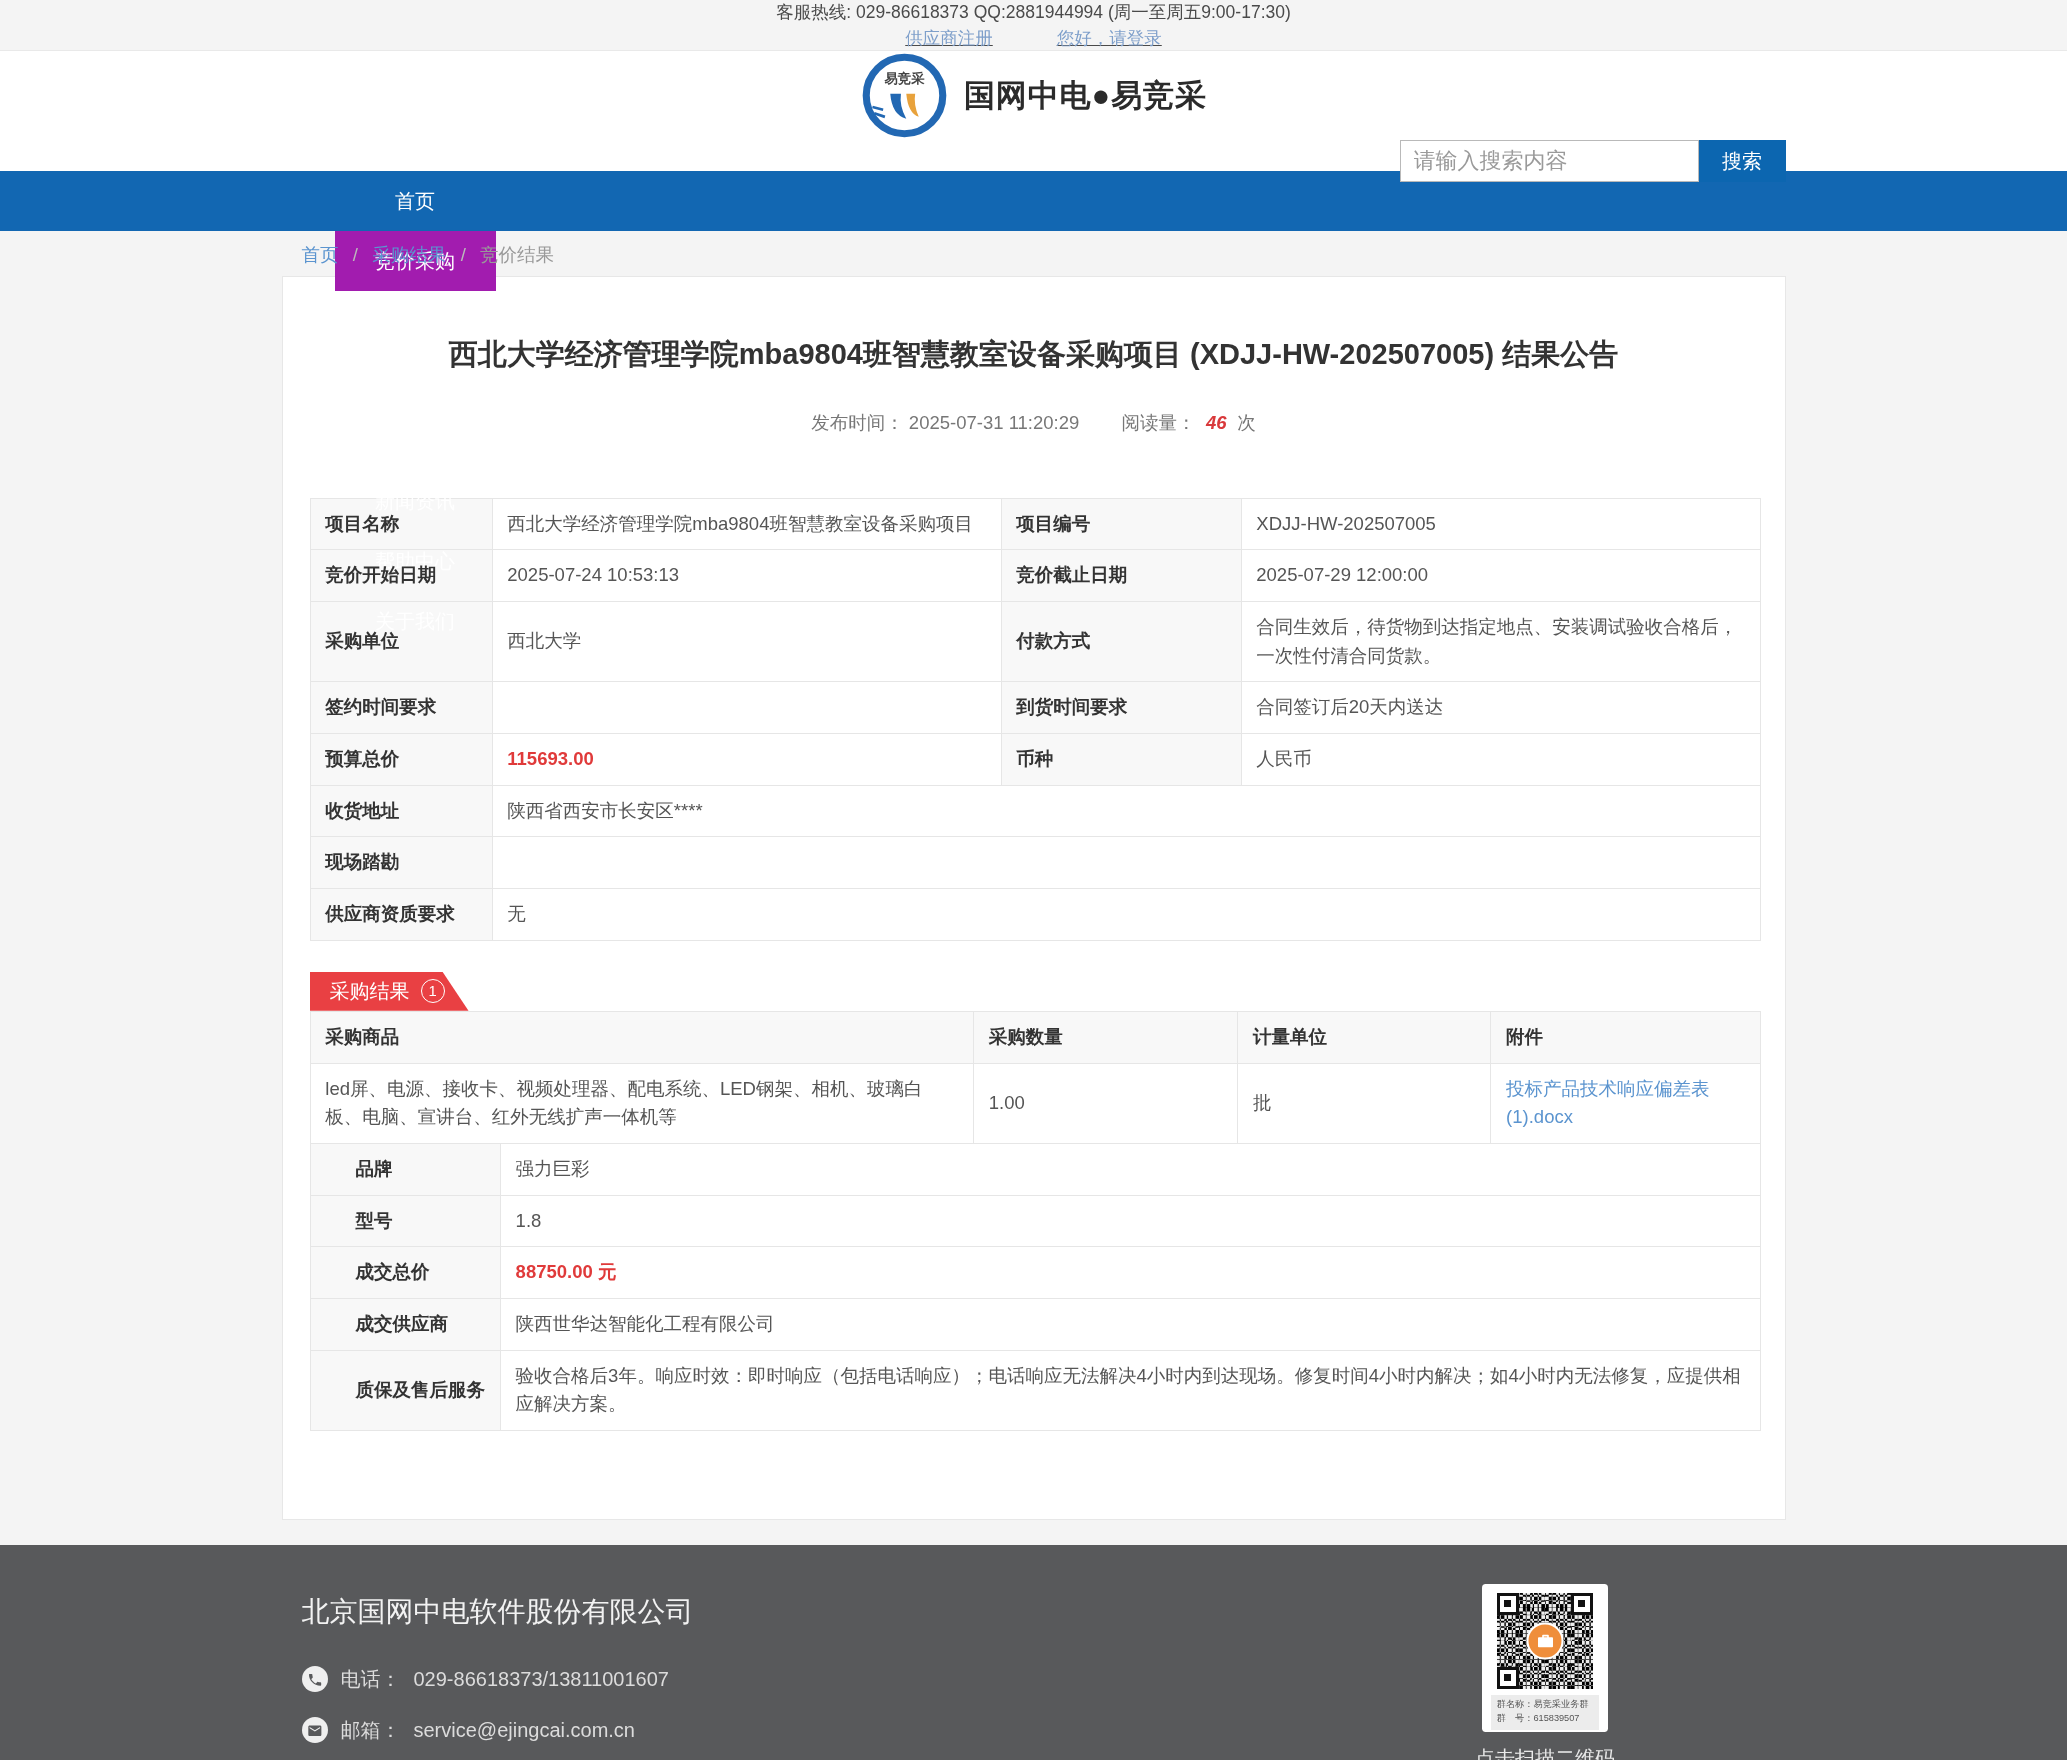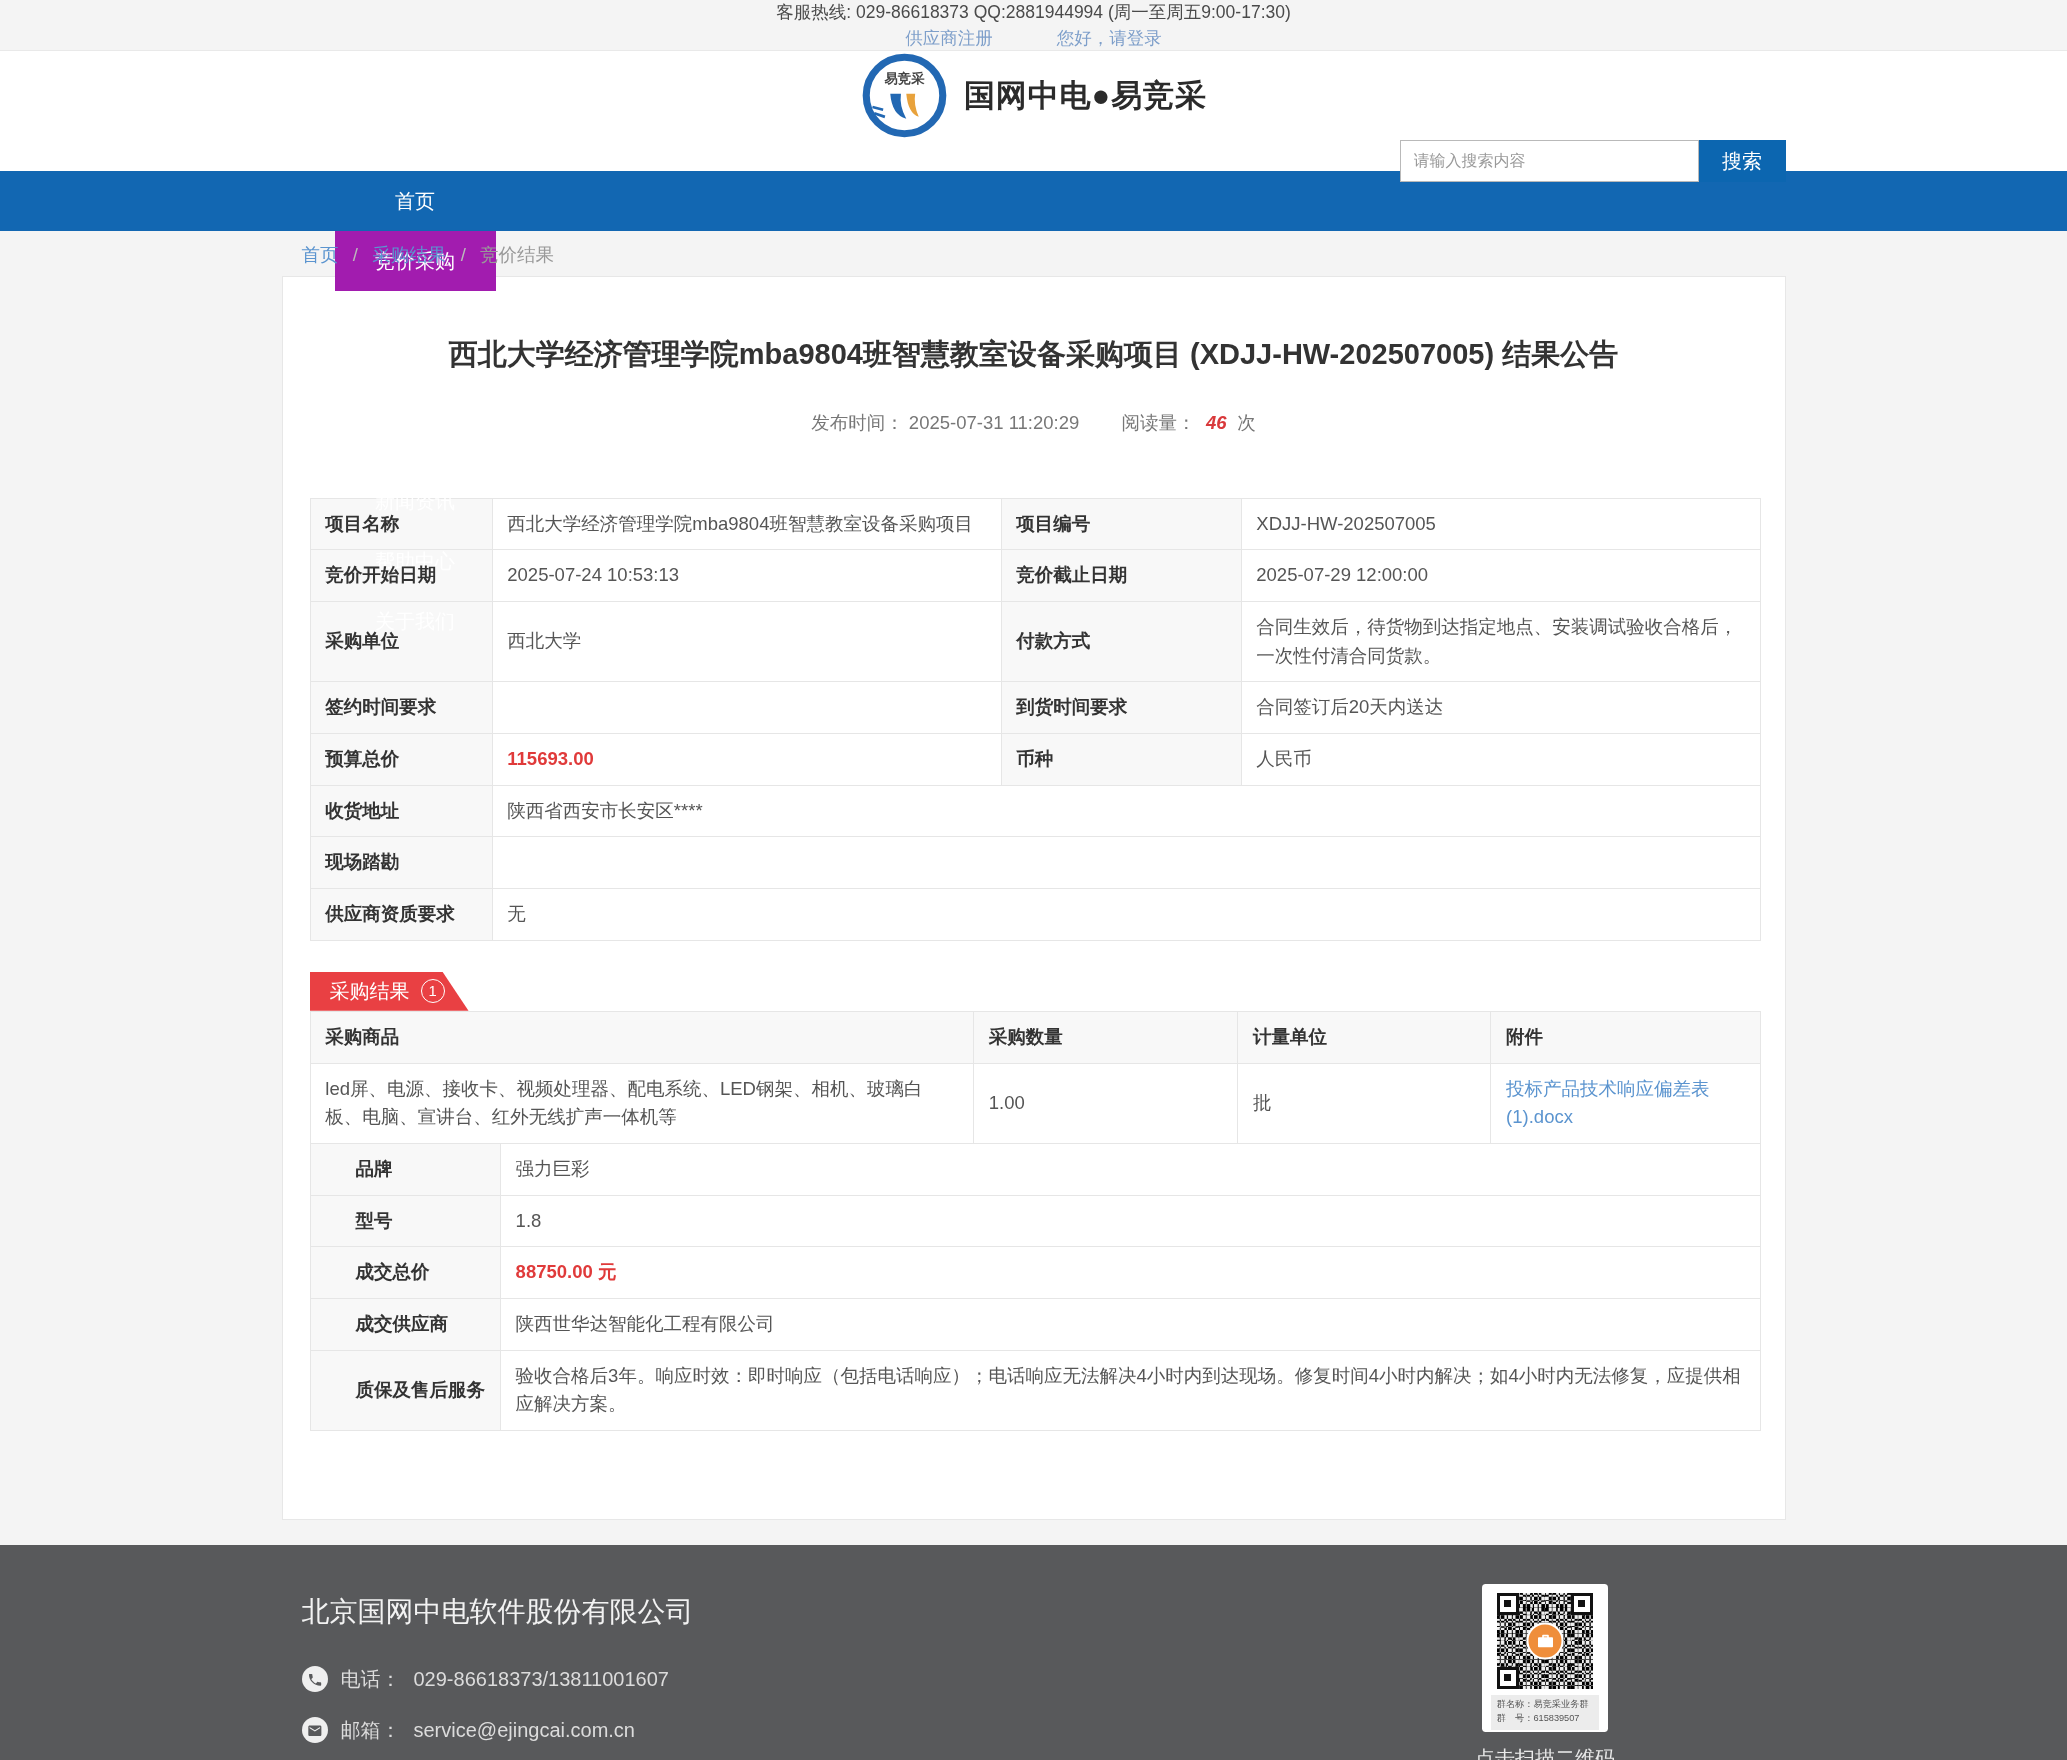--- a/index.html
+++ b/index.html
@@ -2,30 +2,30 @@
 <html style="font-size:14.8px"><head>
 <meta charset="utf-8">
 <style>
   * { margin:0; padding:0; box-sizing:border-box; }
   html,body { width:2067px; background:#f4f4f4; font-family:"Liberation Sans","DejaVu Sans",sans-serif; color:#333; }
   .wrap { width:1504px; margin:0 auto;flex-direction:column; }
 
   
   .topbar { height:51px; background:#f4f4f4; border-bottom:0.9px solid #e9e9e9; font-size:17.5px; color:#4a4a4a; }
   .topbar .wrap { height:100%; display:flex; align-items:center; justify-content:space-between; padding:0 20px; }
-  .topbar-links { display:flex; gap:64px; }
+  .topbar-links { display:flex; gap:64px;text-decoration:underline; }
   .topbar-links a { color:#7e9fca; text-decoration:none; cursor:pointer; }
 
   
   .header { height:120px; background:#ffffff; }
   .header .wrap { height:100%; display:flex; align-items:center; }
   .logo-box { display:flex; align-items:center; gap:14.8px; }
   .site-title { font-size:31px; font-weight:bold; color:#2b2b2b; letter-spacing:0.9px; }
   .search-area { margin-left:auto; display:flex; }
-  .search-input { width:299px; height:42px; border:0.9px solid #b9b9b9; padding:0 13px; font-size:16px; color:#333; outline:none; background:#fff; font-family:inherit; }
+  .search-input { width:299px; height:42px; border:0.9px solid #b9b9b9; padding:0 13px; font-size:22px; color:#333; outline:none; background:#fff; font-family:inherit; }
   .search-input::placeholder { color:#9a9a9a; }
   .search-btn { width:87px; height:42px; background:#0c66b0; color:#fff; border:none; font-size:20px; cursor:pointer; font-family:inherit; }
 
   
   .nav { height:60px; background:#1267b2; }
   .nav .wrap { display:flex; padding-left:53px; }
   .nav-item { width:161px; height:60px; line-height:60px; text-align:center; color:#ffffff; font-size:20px; cursor:pointer; }
   .nav-item.active { background:#a21caf; }
 
   

